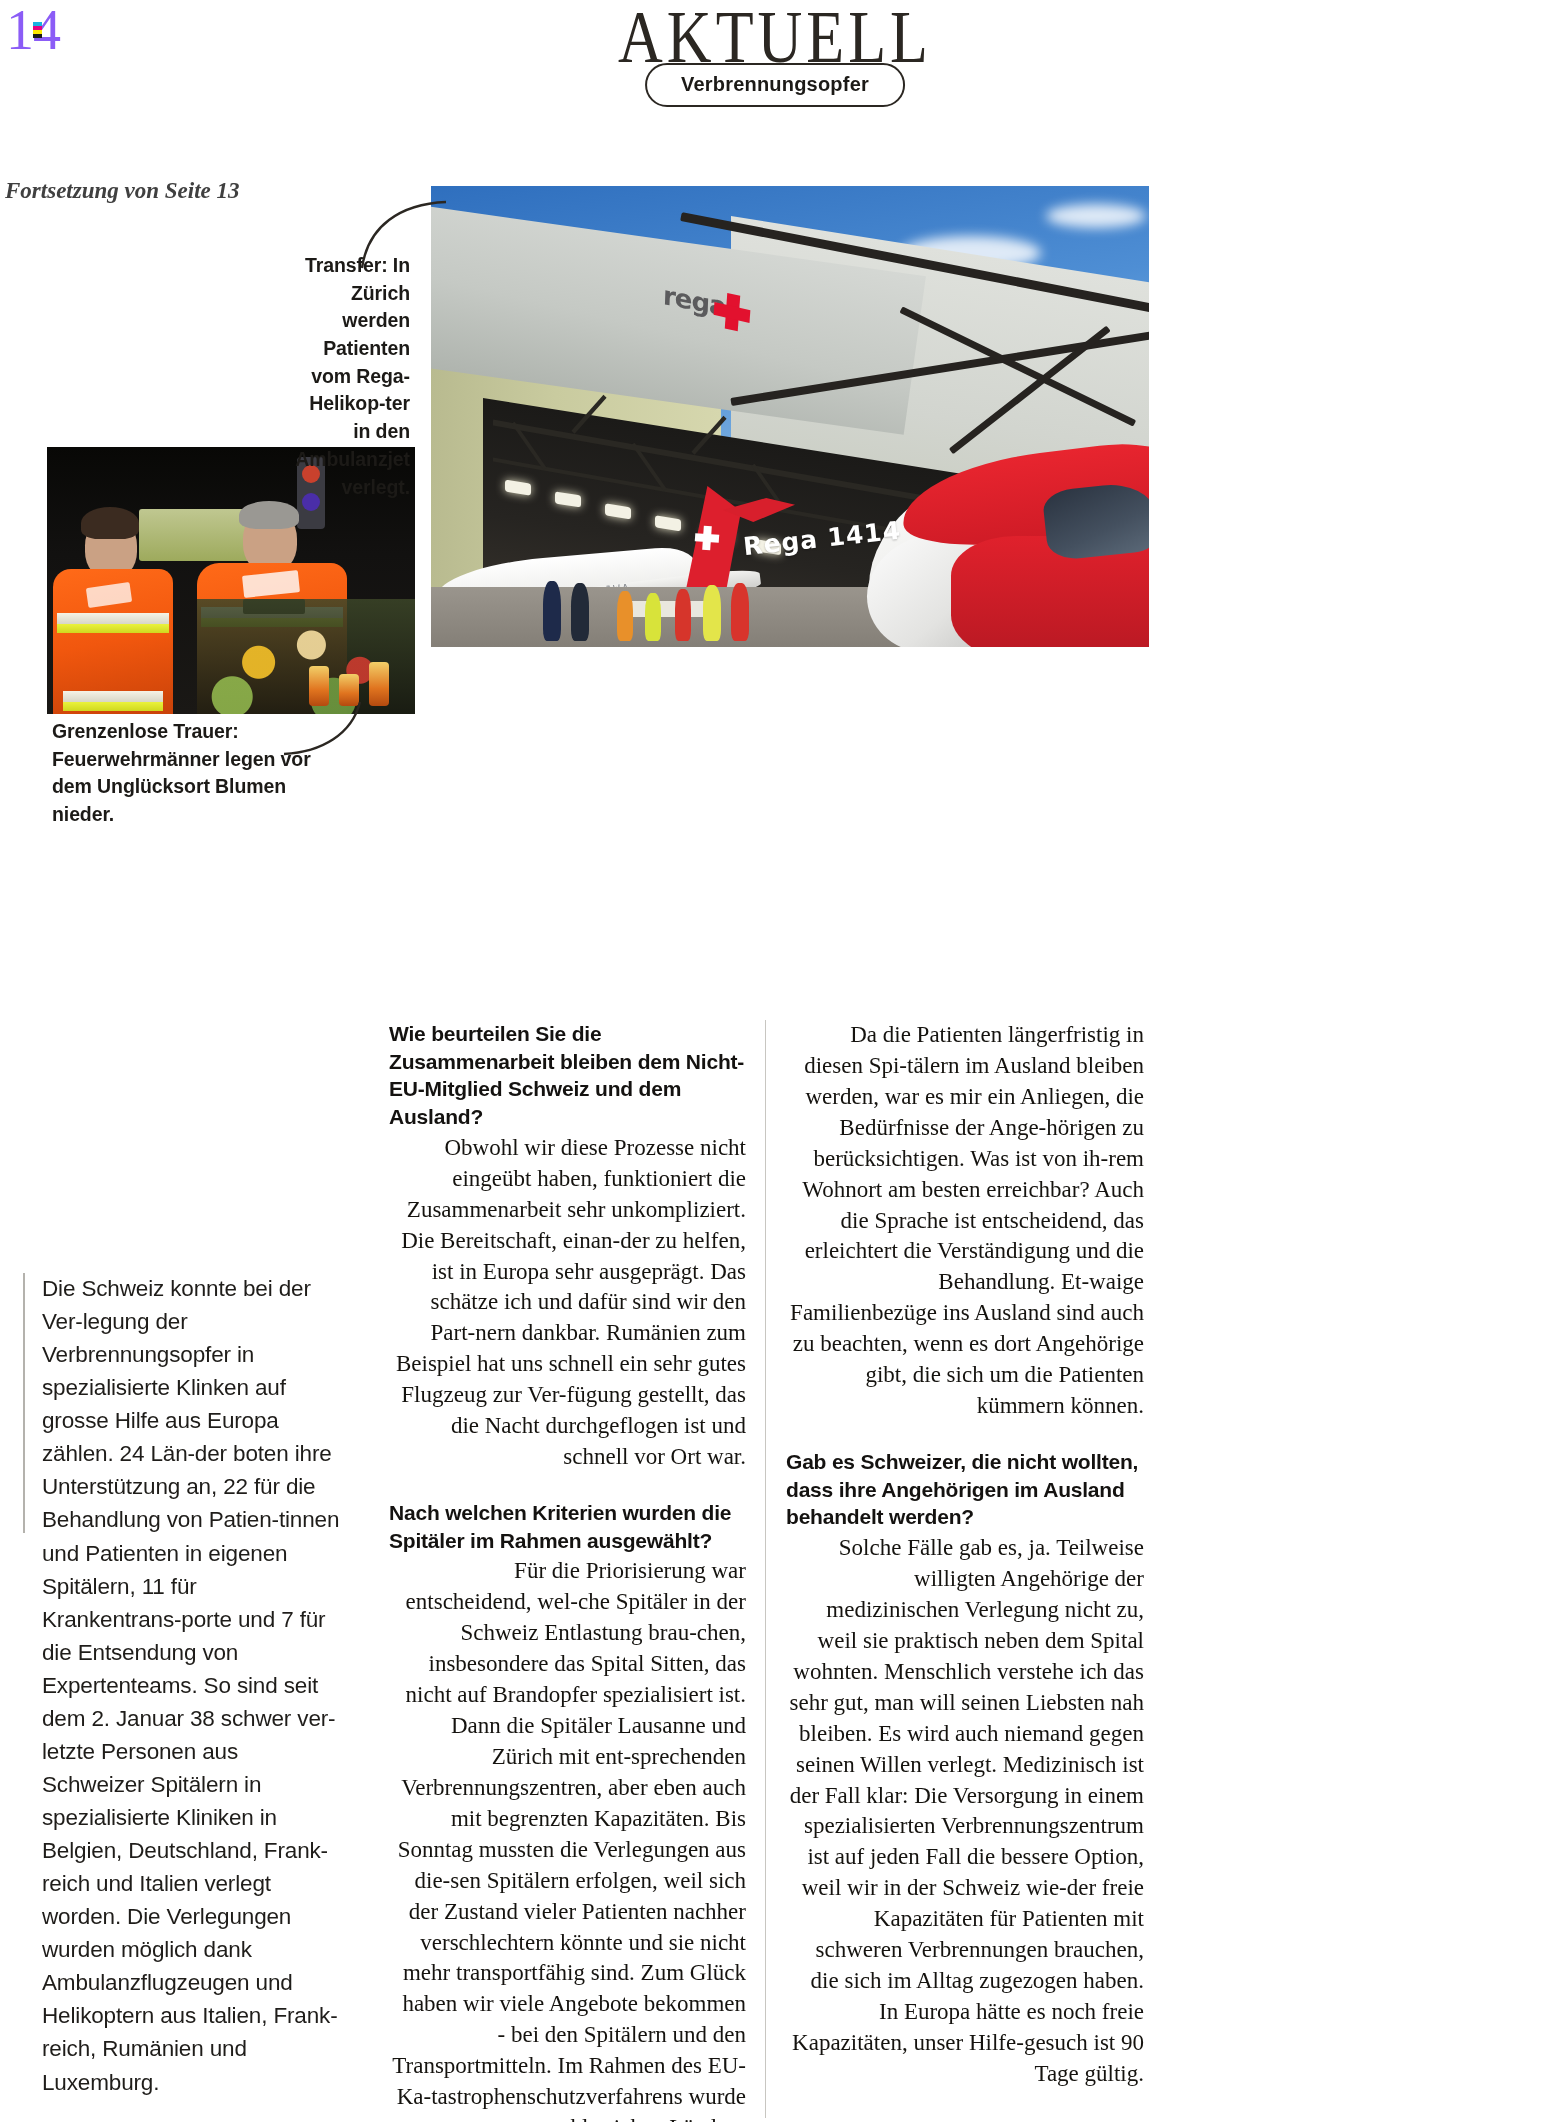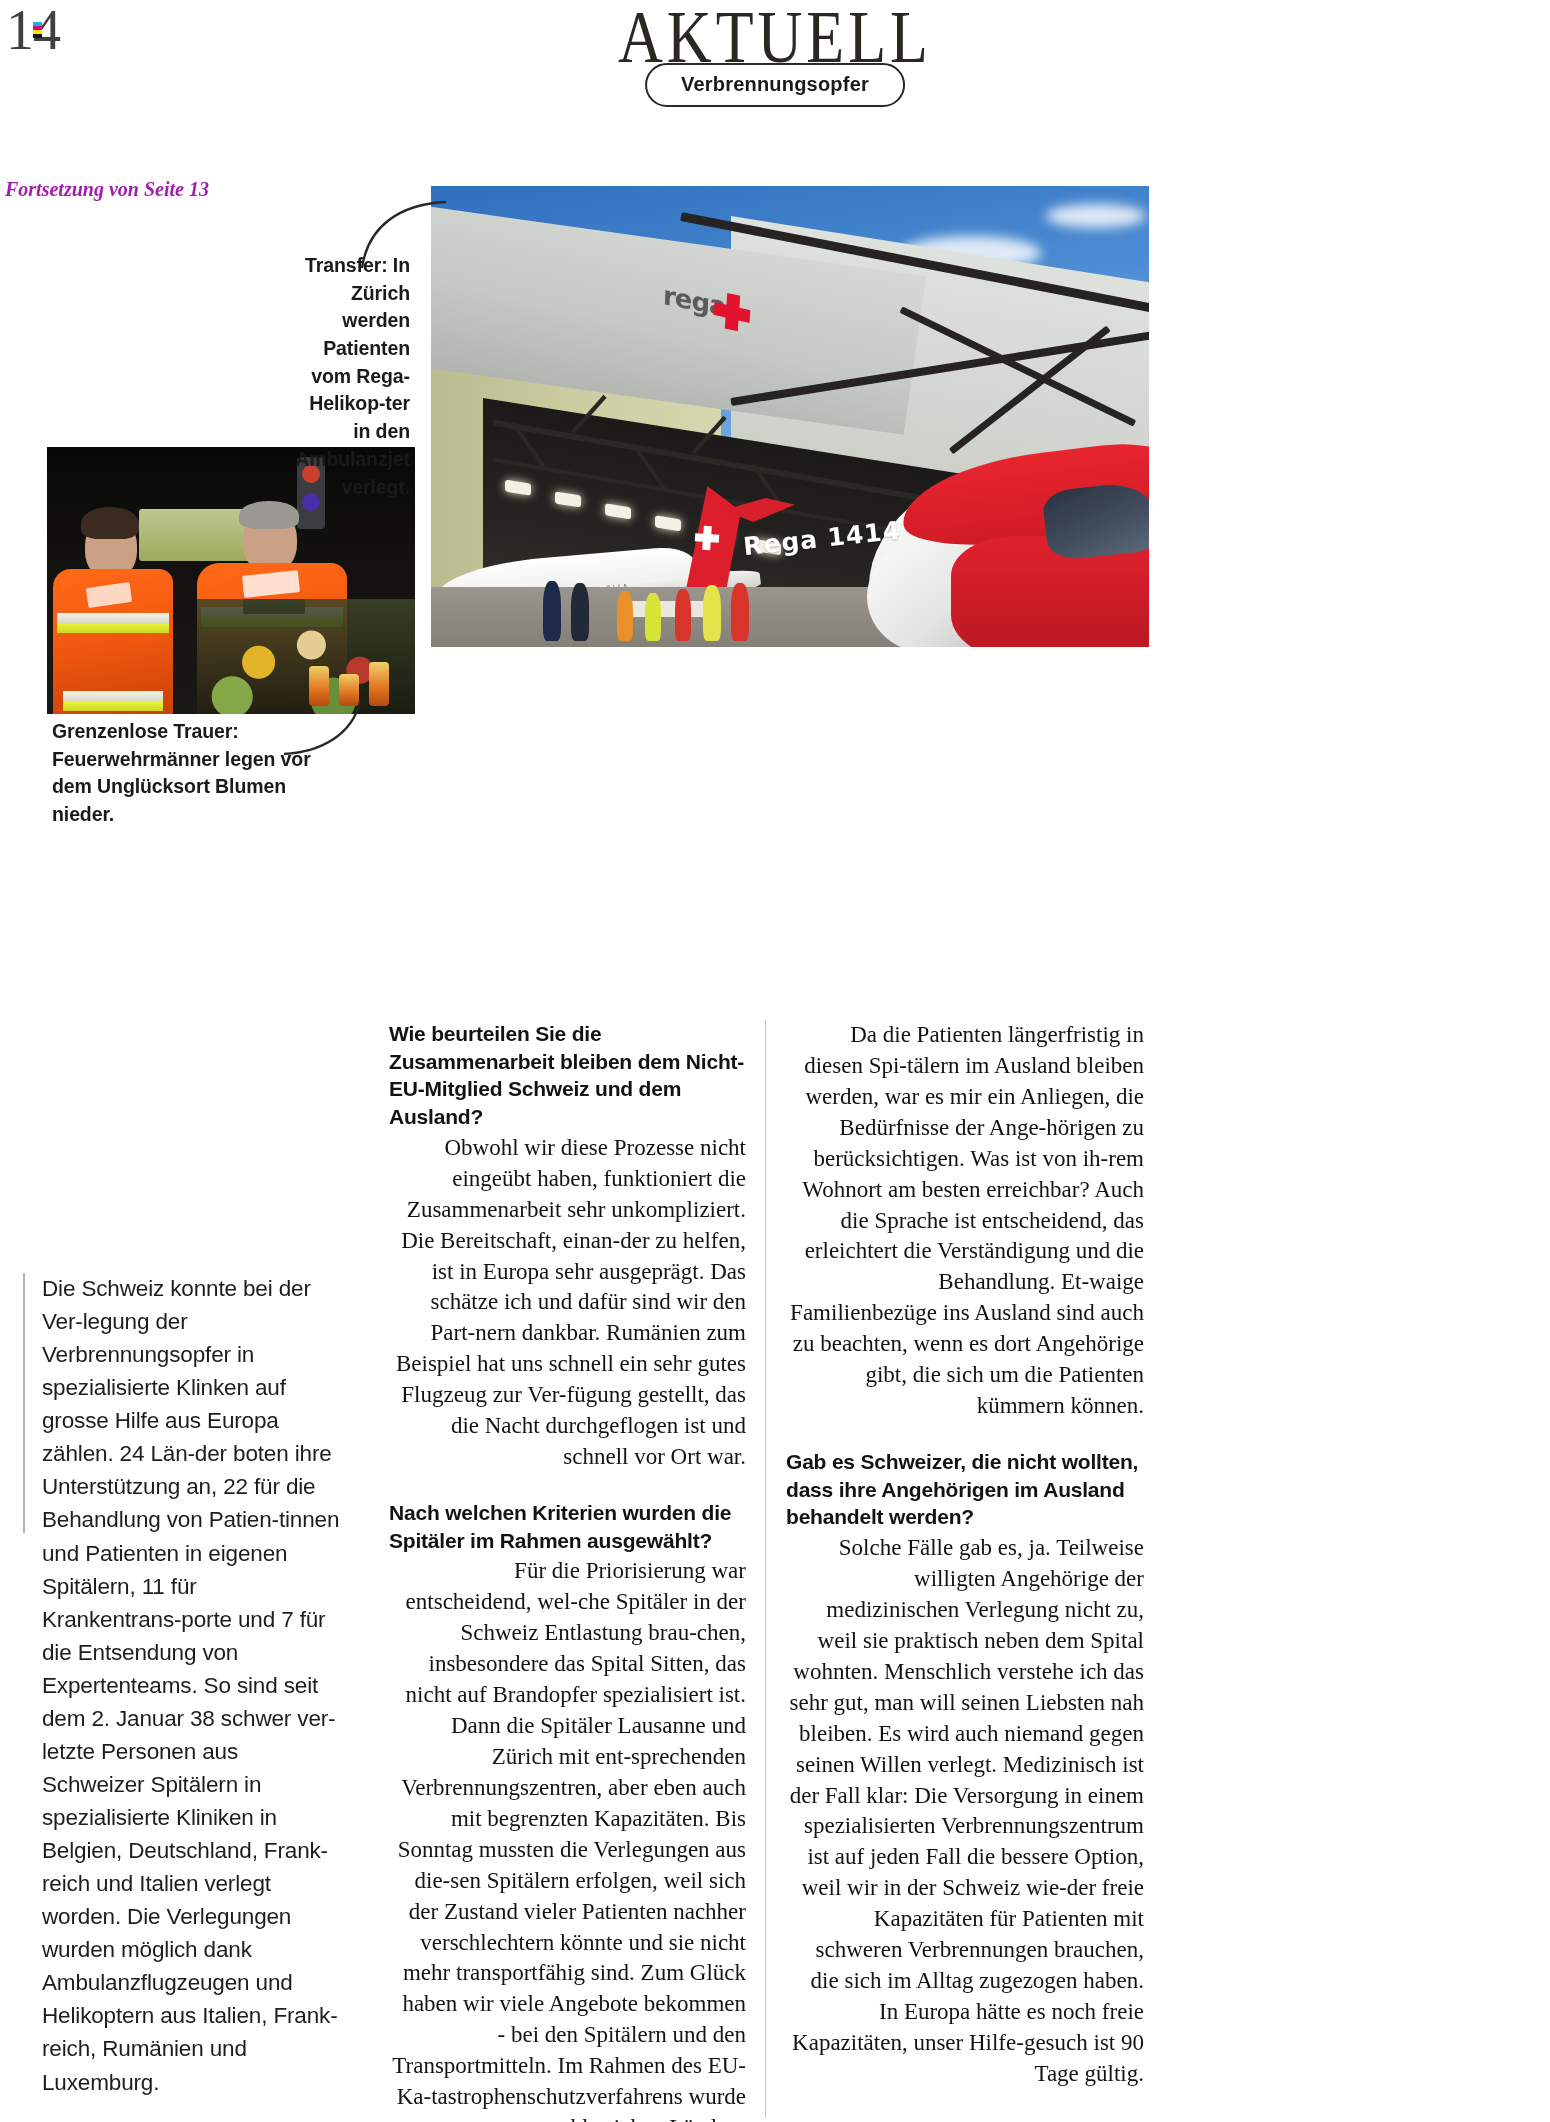--- a/index.html
+++ b/index.html
@@ -18,21 +18,21 @@
 
   
   .page-number {
     position: absolute;
     left: 6px;
     top: 2px;
     font-family: "Liberation Serif", serif;
     font-size: 56px;
     line-height: 1;
     letter-spacing: -1px;
-    color: #404040;
+    color: #8b5cf6;
   }
   .page-number .cmyk {
     position: absolute;
     left: 27px;
     top: 20px;
     width: 9px;
     height: 16px;
     background: linear-gradient(
       to bottom,
       #18b2e0 0 25%,
@@ -72,22 +72,22 @@
     background: #fff;
   }
 
   .continuation {
     position: absolute;
     left: 5px;
     top: 178px;
     font-family: "Liberation Serif", serif;
     font-style: italic;
     font-weight: 700;
-    font-size: 20px;
-    color: #a21caf;
+    font-size: 23px;
+    color: #404040;
   }
 
   
   .photo {
     position: absolute;
     overflow: hidden;
     background: #9aa3ab;
   }
   .photo-hangar {
     left: 431px;

